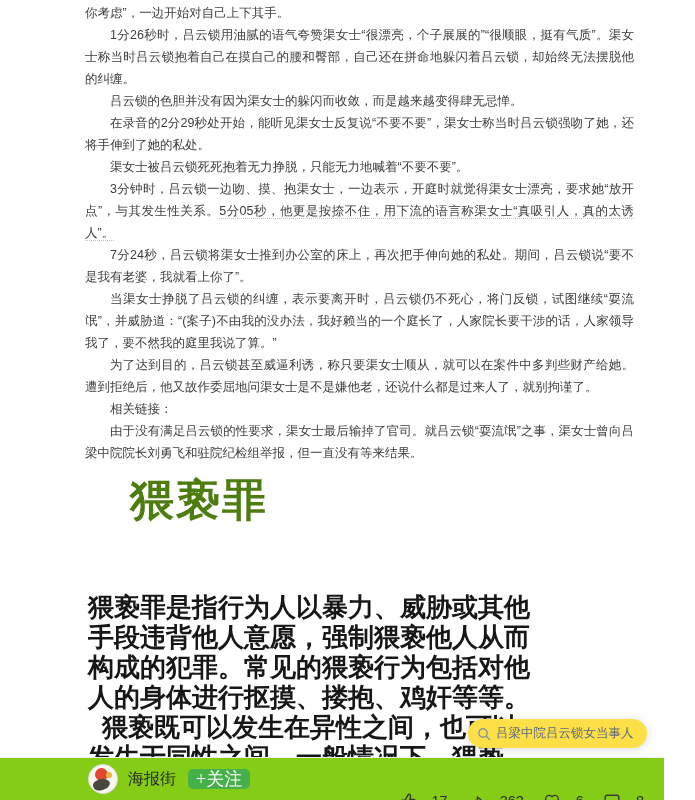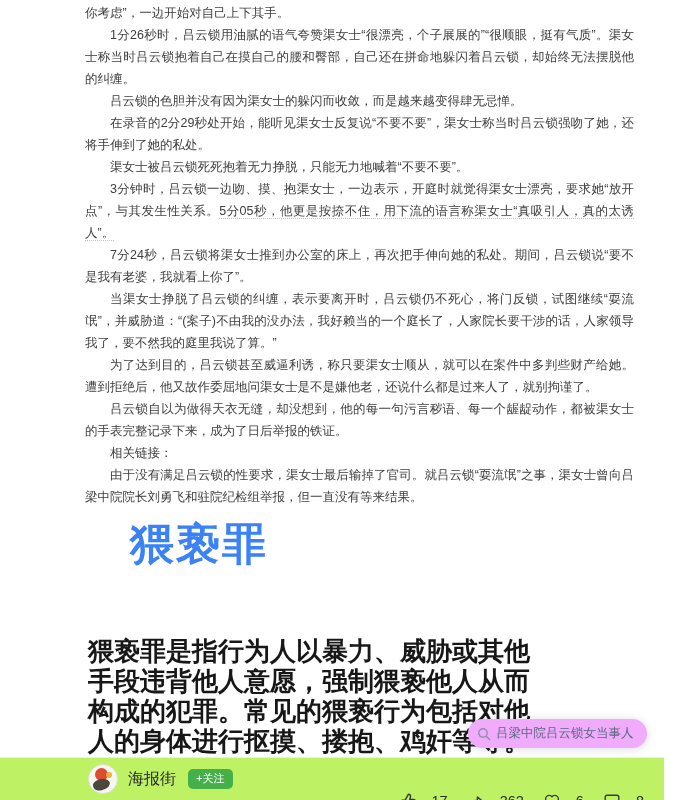--- a/index.html
+++ b/index.html
@@ -11,53 +11,53 @@
   .content{
     position:absolute;top:0;left:0;right:0;height:757px;overflow:hidden;
     padding:2px 30px 0 85px;box-sizing:border-box;
     color:#3d3d3d;font-size:12.5px;line-height:22px;
   }
   .para{text-align:justify;}
   .para.ind{text-indent:2em;}
   .dotted{border-bottom:1.5px dotted #8fd6cc;}
   .embed-heading{
     margin:12px 0 0 45px;font-size:44px;line-height:48px;font-weight:700;
-    color:#3b82f6;letter-spacing:2px;
+    color:#4d7c0f;letter-spacing:2px;
   }
   .big-text{
     margin:68px 0 0 3px;font-size:26px;line-height:30px;font-weight:700;color:#171717;
   }
   .big-line{white-space:nowrap;}
   .big-line.ind{padding-left:14px;}
   
   .search-pill{
     position:absolute;left:468px;top:719px;height:29px;z-index:5;
     display:flex;align-items:center;gap:5px;padding:0 13px 0 9px;
-    background:#f0abfc;border-radius:15px;
+    background:#fde047;border-radius:15px;
     box-shadow:0 1px 8px rgba(60,70,90,.20);
     cursor:pointer;
   }
   .search-pill .pill-text{font-size:12.5px;color:#5a6880;white-space:nowrap;}
   
   .footer{
-    position:absolute;left:0;bottom:0;width:100%;height:43px;background:#bef264;
+    position:absolute;left:0;bottom:0;width:100%;height:43px;background:#84cc16;
     border-top:1px solid #ededed;display:flex;align-items:center;
     box-sizing:border-box;padding:0 20px 0 88px;
   }
   .avatar{
     width:28px;height:28px;border-radius:50%;border:1px solid #e0ddd6;
     position:relative;overflow:hidden;background:#f8f6f1;flex:none;cursor:pointer;
   }
   .av-red{position:absolute;width:13px;height:13px;background:#e04a31;border-radius:50%;top:3px;left:6px;}
   .av-dark{position:absolute;width:17px;height:11px;background:#4a473d;border-radius:45% 60% 50% 50%;bottom:3px;left:4px;transform:rotate(-18deg);}
   .av-gold{position:absolute;width:6px;height:6px;background:#e9b43c;border-radius:50%;top:7px;right:5px;}
   .author{margin-left:10px;font-size:16px;color:#262626;font-weight:500;cursor:pointer;}
   .follow-btn{
-    margin-left:12px;background:#45b049;color:#fff;font-size:11px;line-height:20px;
-    padding:0 8px;border-radius:5px;border:none;cursor:pointer;font-family:Liberation Mono, monospace;
+    margin-left:12px;background:#45b049;color:#fff;font-size:18px;line-height:20px;
+    padding:0 8px;border-radius:5px;border:none;cursor:pointer;font-family:Liberation Serif, serif;
   }
   .engage{margin-left:auto;display:flex;align-items:center;}
   .eng-item{display:flex;align-items:center;gap:14px;margin-left:18px;cursor:pointer;margin-top:44px;}
   .eng-item svg{display:block;}
   .cnt{font-size:14.5px;color:#2b2b2b;}
 </style>
 </head>
 <body>
 
 <div class="page">
@@ -66,21 +66,20 @@
     <div id="paragraphs">
         <div class="para">你考虑”，一边开始对自己上下其手。</div>
         <div class="para ind">1分26秒时，吕云锁用油腻的语气夸赞渠女士“很漂亮，个子展展的”“很顺眼，挺有气质”。渠女士称当时吕云锁抱着自己在摸自己的腰和臀部，自己还在拼命地躲闪着吕云锁，却始终无法摆脱他的纠缠。</div>
         <div class="para ind">吕云锁的色胆并没有因为渠女士的躲闪而收敛，而是越来越变得肆无忌惮。</div>
         <div class="para ind">在录音的2分29秒处开始，能听见渠女士反复说“不要不要”，渠女士称当时吕云锁强吻了她，还将手伸到了她的私处。</div>
         <div class="para ind">渠女士被吕云锁死死抱着无力挣脱，只能无力地喊着“不要不要”。</div>
         <div class="para ind">3分钟时，吕云锁一边吻、摸、抱渠女士，一边表示，开庭时就觉得渠女士漂亮，要求她“放开点”，与其发生性关系。<span class="dotted" style="border-bottom-color: rgb(143, 214, 204);">5分05秒，他更是按捺不住，用下流的语言称渠女士“真吸引人，真的太诱人”。</span></div>
         <div class="para ind">7分24秒，吕云锁将渠女士推到办公室的床上，再次把手伸向她的私处。期间，吕云锁说“要不是我有老婆，我就看上你了”。</div>
         <div class="para ind">当渠女士挣脱了吕云锁的纠缠，表示要离开时，吕云锁仍不死心，将门反锁，试图继续“耍流氓”，并威胁道：“(案子)不由我的没办法，我好赖当的一个庭长了，人家院长要干涉的话，人家领导我了，要不然我的庭里我说了算。”</div>
         <div class="para ind">为了达到目的，吕云锁甚至威逼利诱，称只要渠女士顺从，就可以在案件中多判些财产给她。遭到拒绝后，他又故作委屈地问渠女士是不是嫌他老，还说什么都是过来人了，就别拘谨了。</div>
-        <div class="para ind">吕云锁自以为做得天衣无缝，却没想到，他的每一句污言秽语、每一个龌龊动作，都被渠女士的手表完整记录下来，成为了日后举报的铁证。</div>
         <div class="para ind">相关链接：</div>
         <div class="para ind">由于没有满足吕云锁的性要求，渠女士最后输掉了官司。就吕云锁“耍流氓”之事，渠女士曾向吕梁中院院长刘勇飞和驻院纪检组举报，但一直没有等来结果。</div>
       </div>
     <div class="embed-heading">猥亵罪</div>
     <div class="big-text" id="bigtext">
         <div class="big-line">猥亵罪是指行为人以暴力、威胁或其他</div>
         <div class="big-line">手段违背他人意愿，强制猥亵他人从而</div>
         <div class="big-line">构成的犯罪。常见的猥亵行为包括对他</div>
         <div class="big-line">人的身体进行抠摸、搂抱、鸡奸等等。</div>
         <div class="big-line ind">猥亵既可以发生在异性之间，也可以</div>

